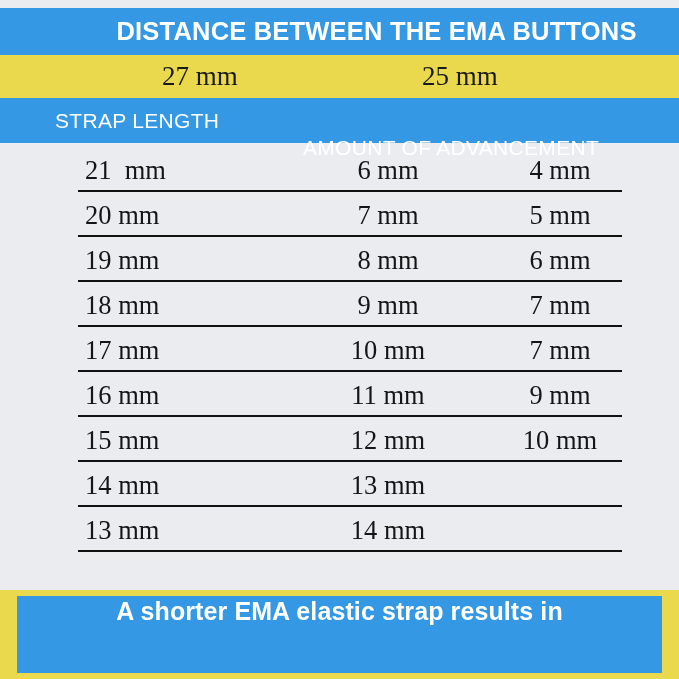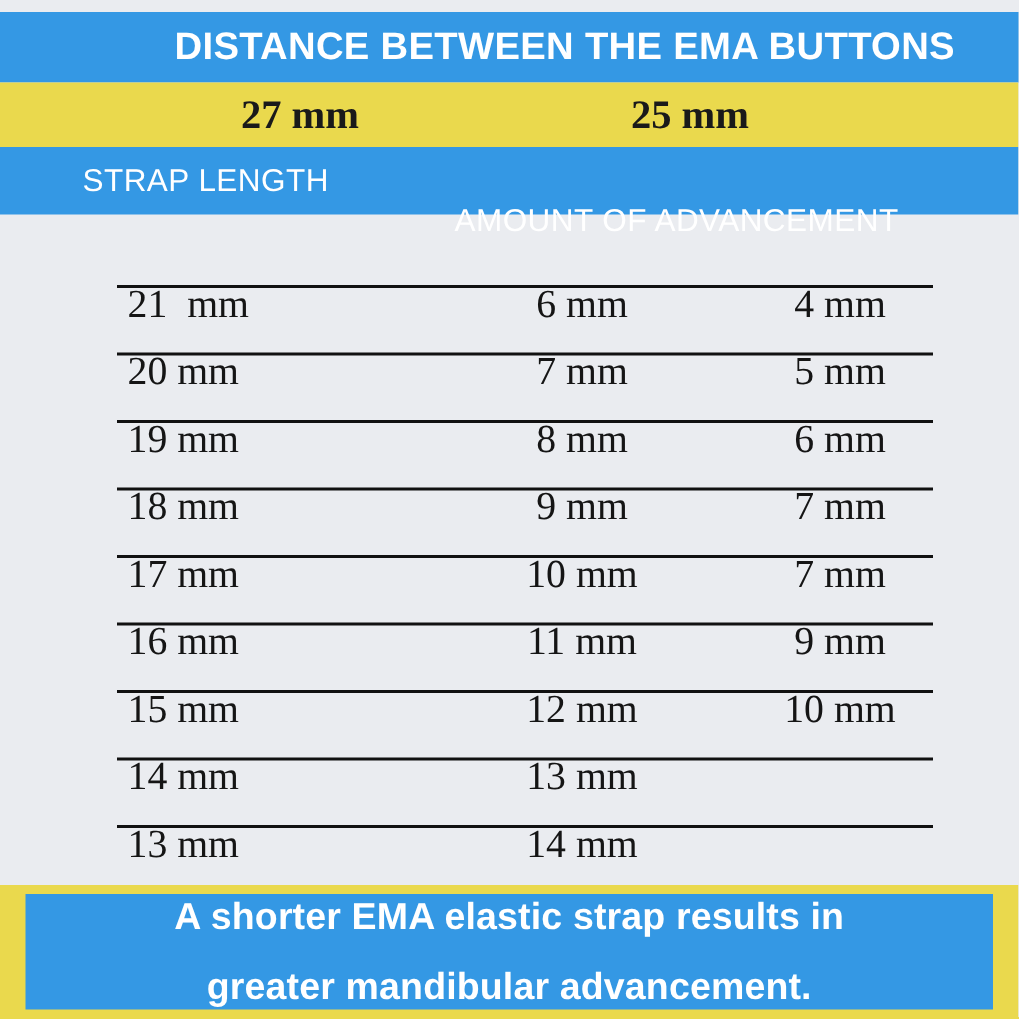--- a/index.html
+++ b/index.html
@@ -45,21 +45,20 @@
   }
 
   
   .subheader-band {
     position: absolute;
     left: 0;
     top: 55px;
     width: 679px;
     height: 43px;
     background: #ead94d;
-    font-weight: bold;
   }
   .subheader-cell {
     position: absolute;
     top: 0;
     height: 43px;
     display: flex;
     align-items: center;
     justify-content: center;
     color: #1a1a1a;
     font-family: "Liberation Serif", serif;
@@ -111,21 +110,20 @@
     position: absolute;
     top: 0;
     height: 36px;
     display: flex;
     align-items: center;
     color: #151515;
     font-family: "Liberation Serif", serif;
     font-size: 26.5px;
     line-height: 1;
     white-space: pre;
-    margin-top: 32px;
   }
   .cell.col1 { left: 85px; width: 200px; justify-content: flex-start; }
   .cell.col2 { left: 300px; width: 176px; justify-content: center; }
   .cell.col3 { left: 484px; width: 152px; justify-content: center; }
   .row-rule {
     position: absolute;
     left: 78px;
     top: 38px;
     width: 544px;
     height: 0;
@@ -246,17 +244,16 @@
       <div class="cell col2">14 mm</div>
       <div class="cell col3"></div>
       <div class="row-rule"></div>
     </div>
 
   </div>
 
   <div class="footer-band">
     <div class="footer-box">
       <div class="footer-line">A shorter EMA elastic strap results in</div>
-      <div class="footer-line">greater mandibular advancement.</div>
     </div>
   </div>
 
 </div>
 
 </body></html>

